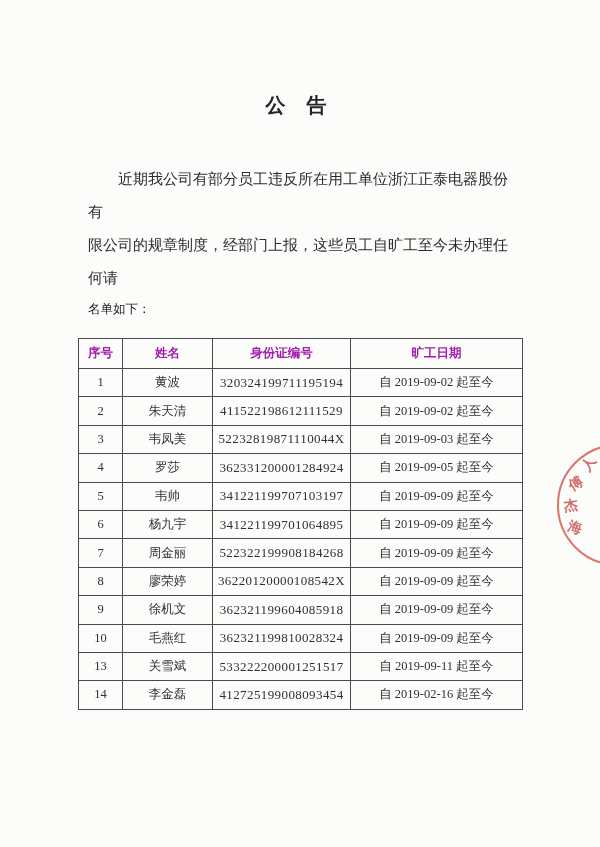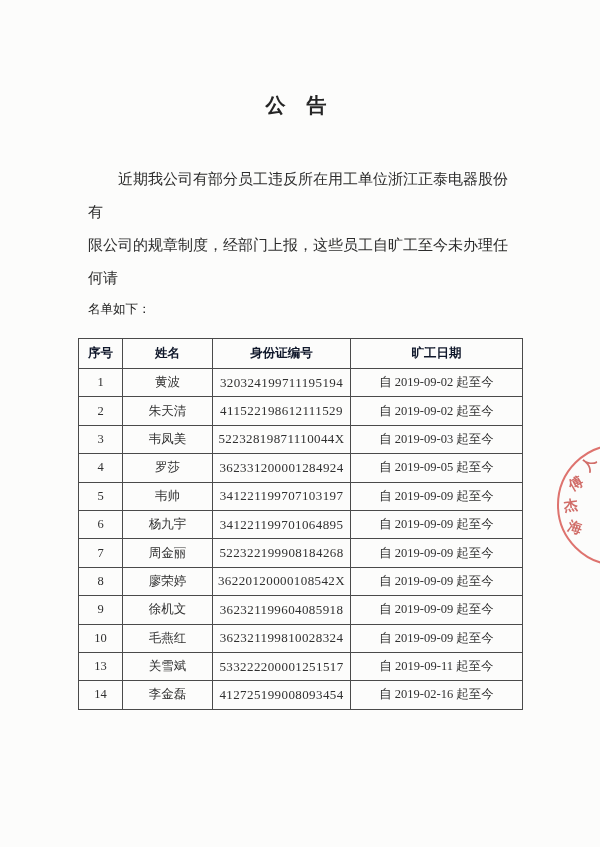--- a/index.html
+++ b/index.html
@@ -58,21 +58,21 @@
     text-align: center;
     vertical-align: middle;
     padding: 0;
     overflow: hidden;
   }
   .roster th {
     height: 29px;
     font-family: "Liberation Sans", "DejaVu Sans", sans-serif;
     font-size: 12.5px;
     font-weight: bold;
-    color: #0f172a;
+    color: #a21caf;
   }
   .roster td {
     height: 27.4px;
     font-size: 12.5px;
     color: #303030;
   }
   .roster td.c2 { font-size: 13px; letter-spacing: 0.4px; }
   .col0 { width: 44px; }
   .col1 { width: 90px; }
   .col2 { width: 138px; }

